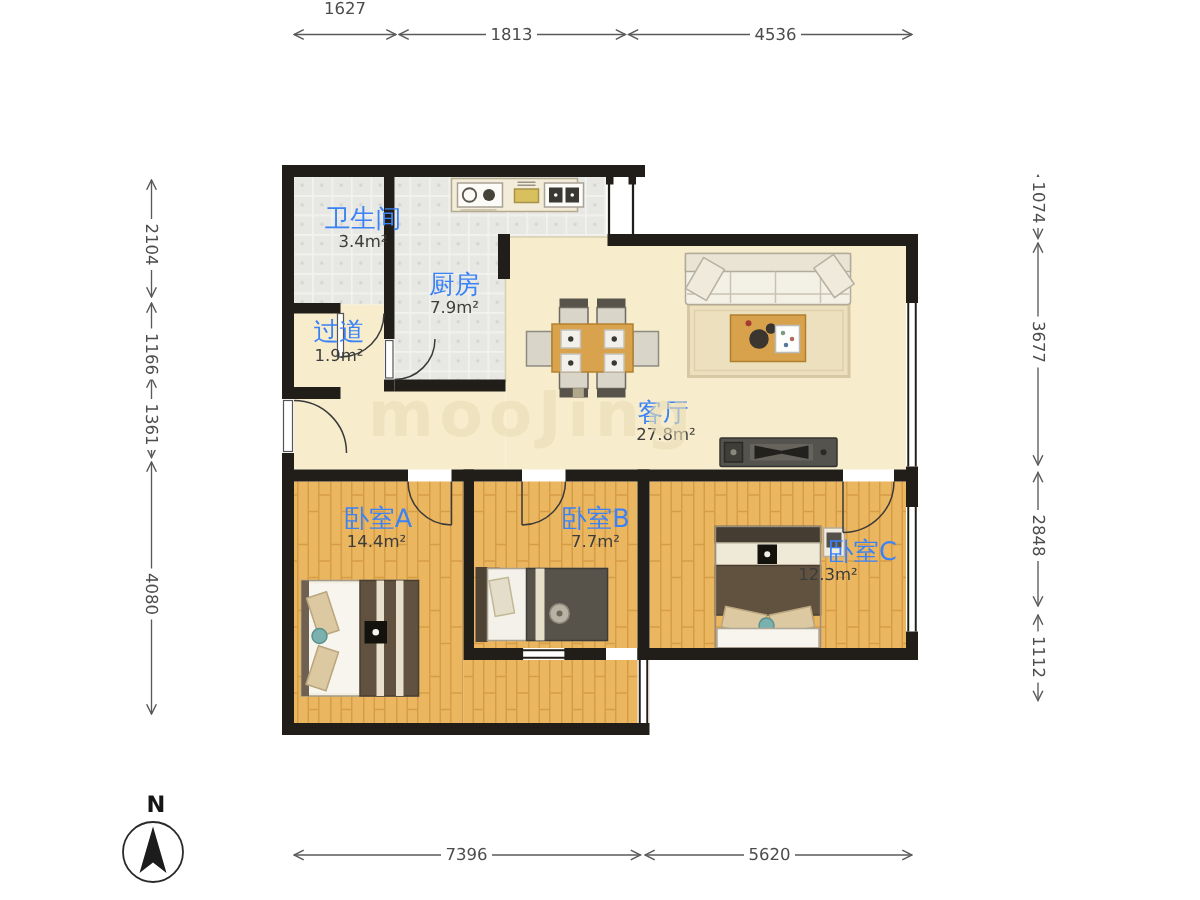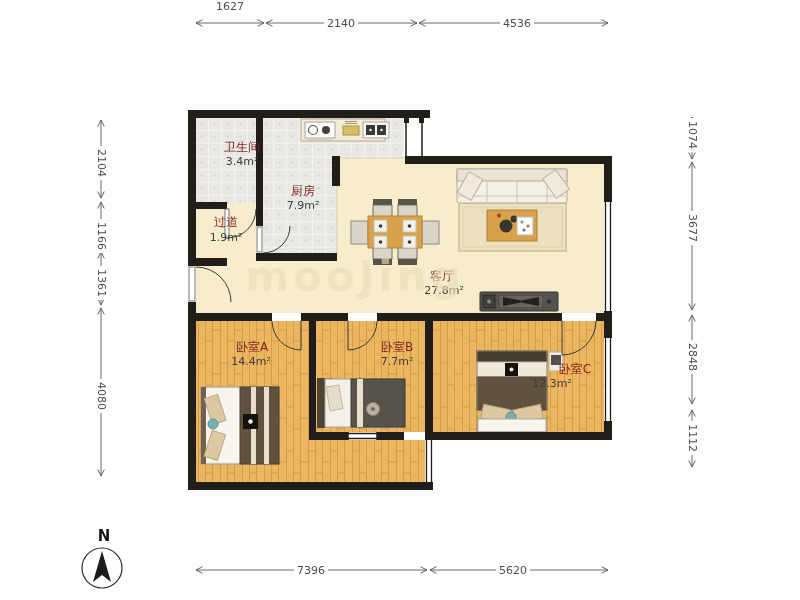--- a/index.html
+++ b/index.html
@@ -1,19 +1,19 @@
 <!DOCTYPE html>
 <html><head>
 <meta charset="utf-8">
 <style>
   html,body{margin:0;padding:0;background:#fff;}
   #stage{position:relative;width:800px;height:600px;background:#fff;overflow:hidden;
          font-family:"DejaVu Sans",sans-serif;}
   #planSvg{position:absolute;left:0;top:0;}
-  .lbl{position:absolute;transform:translate(-50%,-50%);font-size:12px;color:#7f1d1d;
+  .lbl{position:absolute;transform:translate(-50%,-50%);font-size:17px;color:#3b82f6;
        white-space:nowrap;line-height:1;}
   .area{font-size:11px;color:#3d3d3d;text-align:right;}
   .dim{position:absolute;transform:translate(-50%,-50%);font-size:11px;color:#4c4c4c;
        background:#fff;padding:0 3px;white-space:nowrap;line-height:1;}
   .dim-v{transform:translate(-50%,-50%) rotate(90deg);}
   .wm{position:absolute;left:355px;top:276px;transform:translate(-50%,-50%);
       font-weight:bold;font-size:42px;color:rgba(233,221,180,0.62);letter-spacing:4px;}
   .nlbl{position:absolute;left:104px;top:536px;transform:translate(-50%,-50%);
         font-weight:bold;font-size:15px;color:#151515;}
 </style>
@@ -284,21 +284,21 @@
 <div class="lbl" style="left:252px;top:347px">卧室A</div>
 <div class="lbl area" style="left:251px;top:361px">14.4m²</div>
 
 <div class="lbl" style="left:397px;top:347px">卧室B</div>
 <div class="lbl area" style="left:397px;top:361px">7.7m²</div>
 
 <div class="lbl" style="left:575px;top:369px">卧室C</div>
 <div class="lbl area" style="left:552px;top:383px">12.3m²</div>
 
 <div class="dim" style="left:230px;top:6px">1627</div>
-<div class="dim" style="left:341px;top:23px">2140</div>
+<div class="dim" style="left:341px;top:23px">1813</div>
 <div class="dim" style="left:517px;top:23px">4536</div>
 
 <div class="dim" style="left:311px;top:570px">7396</div>
 <div class="dim" style="left:513px;top:570px">5620</div>
 
 <div class="dim dim-v" style="left:101px;top:163px">2104</div>
 <div class="dim dim-v" style="left:101px;top:236px">1166</div>
 <div class="dim dim-v" style="left:101px;top:283px">1361</div>
 <div class="dim dim-v" style="left:101px;top:396px">4080</div>
 

